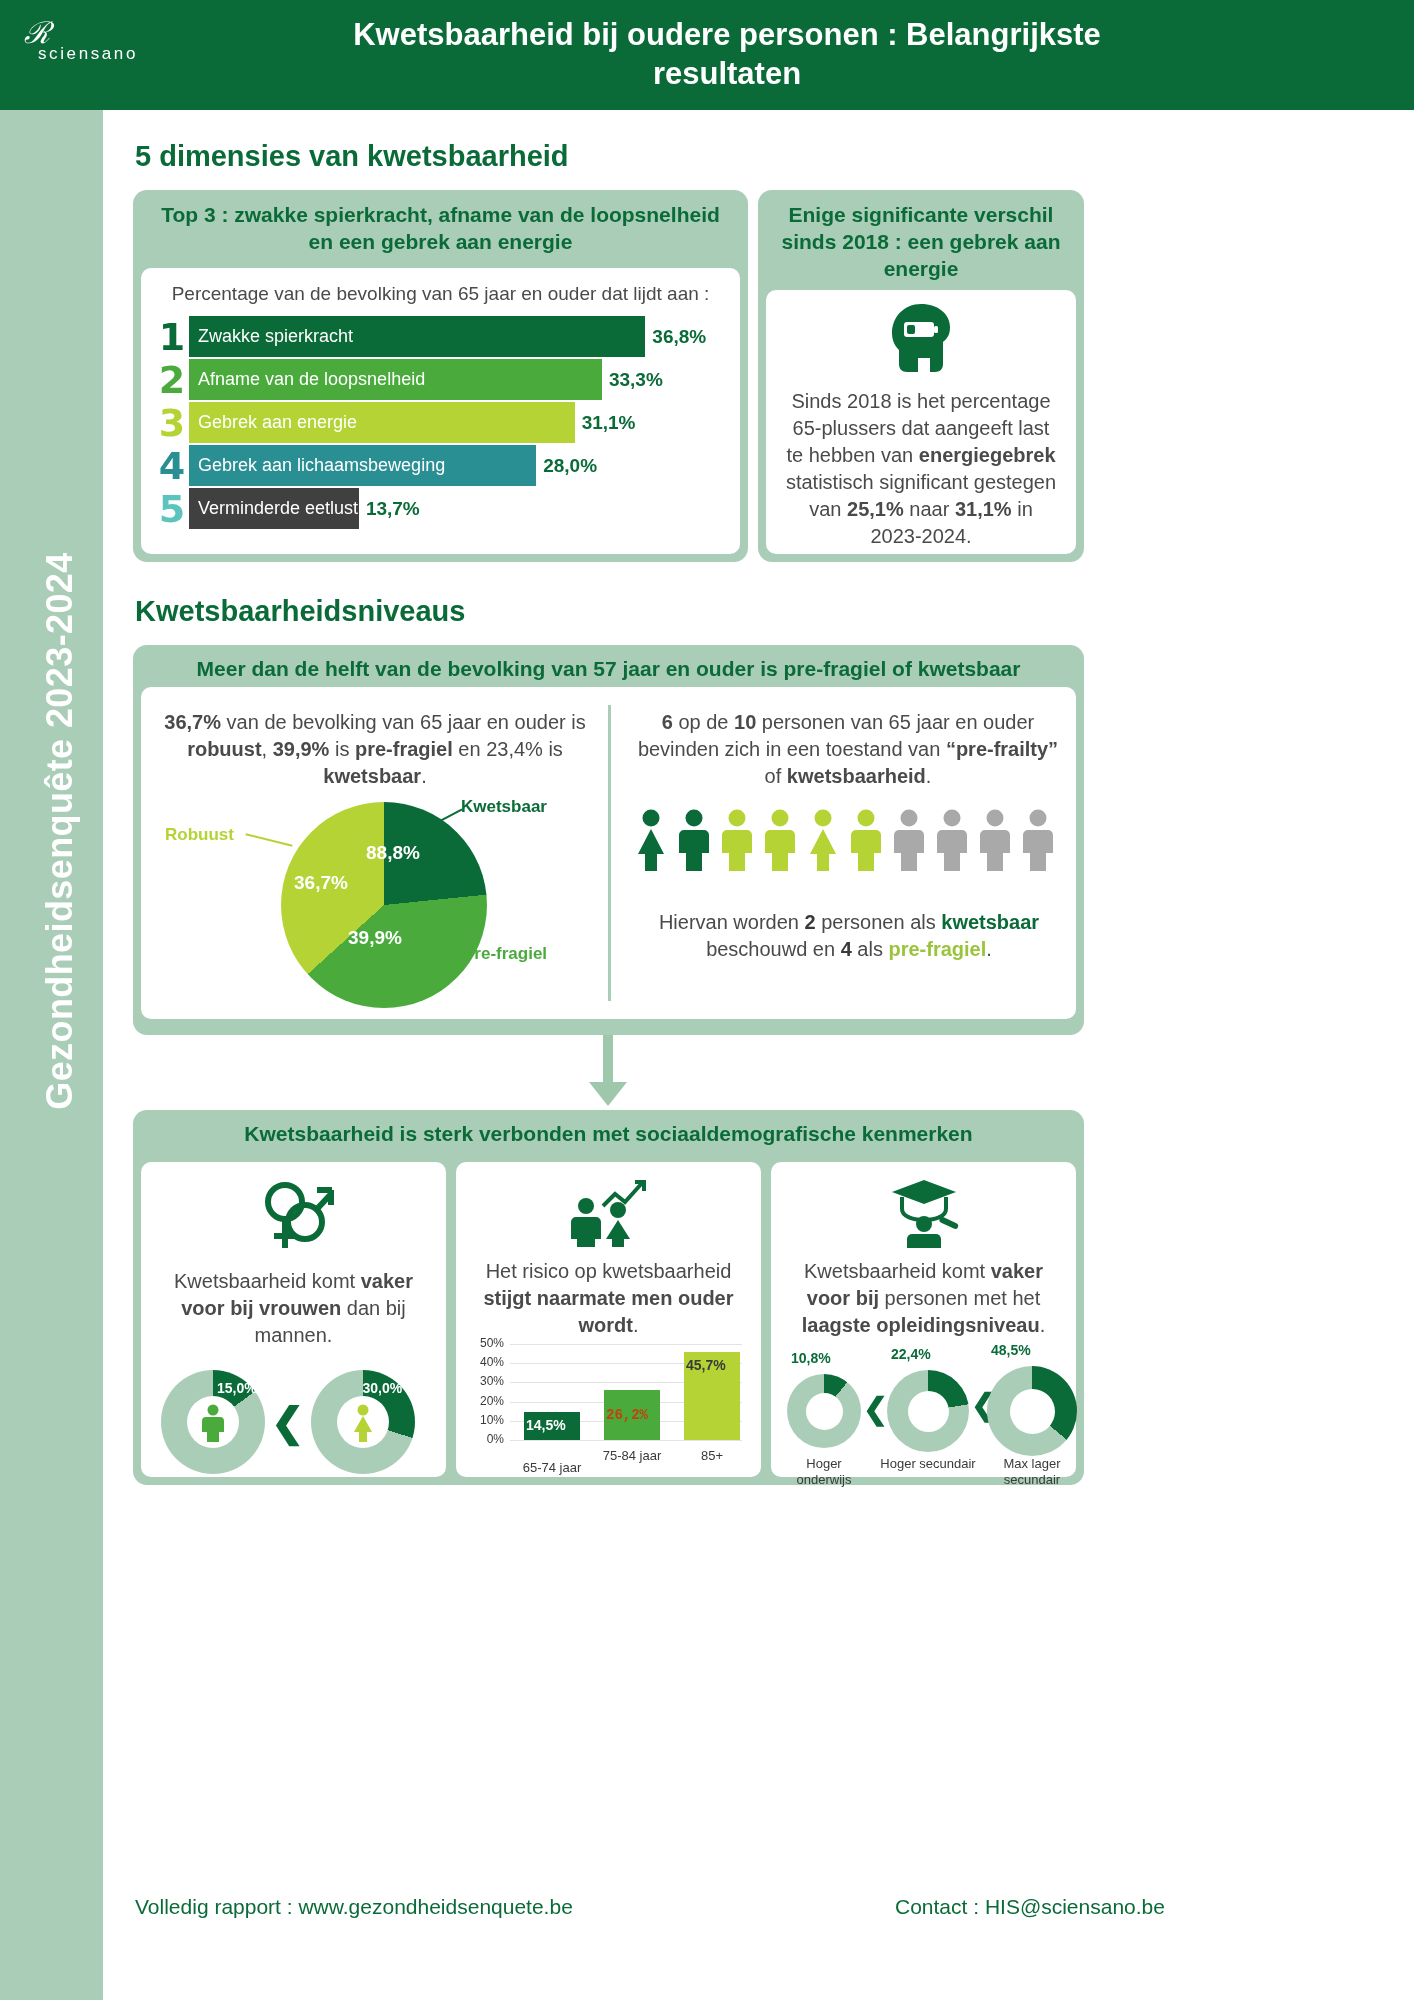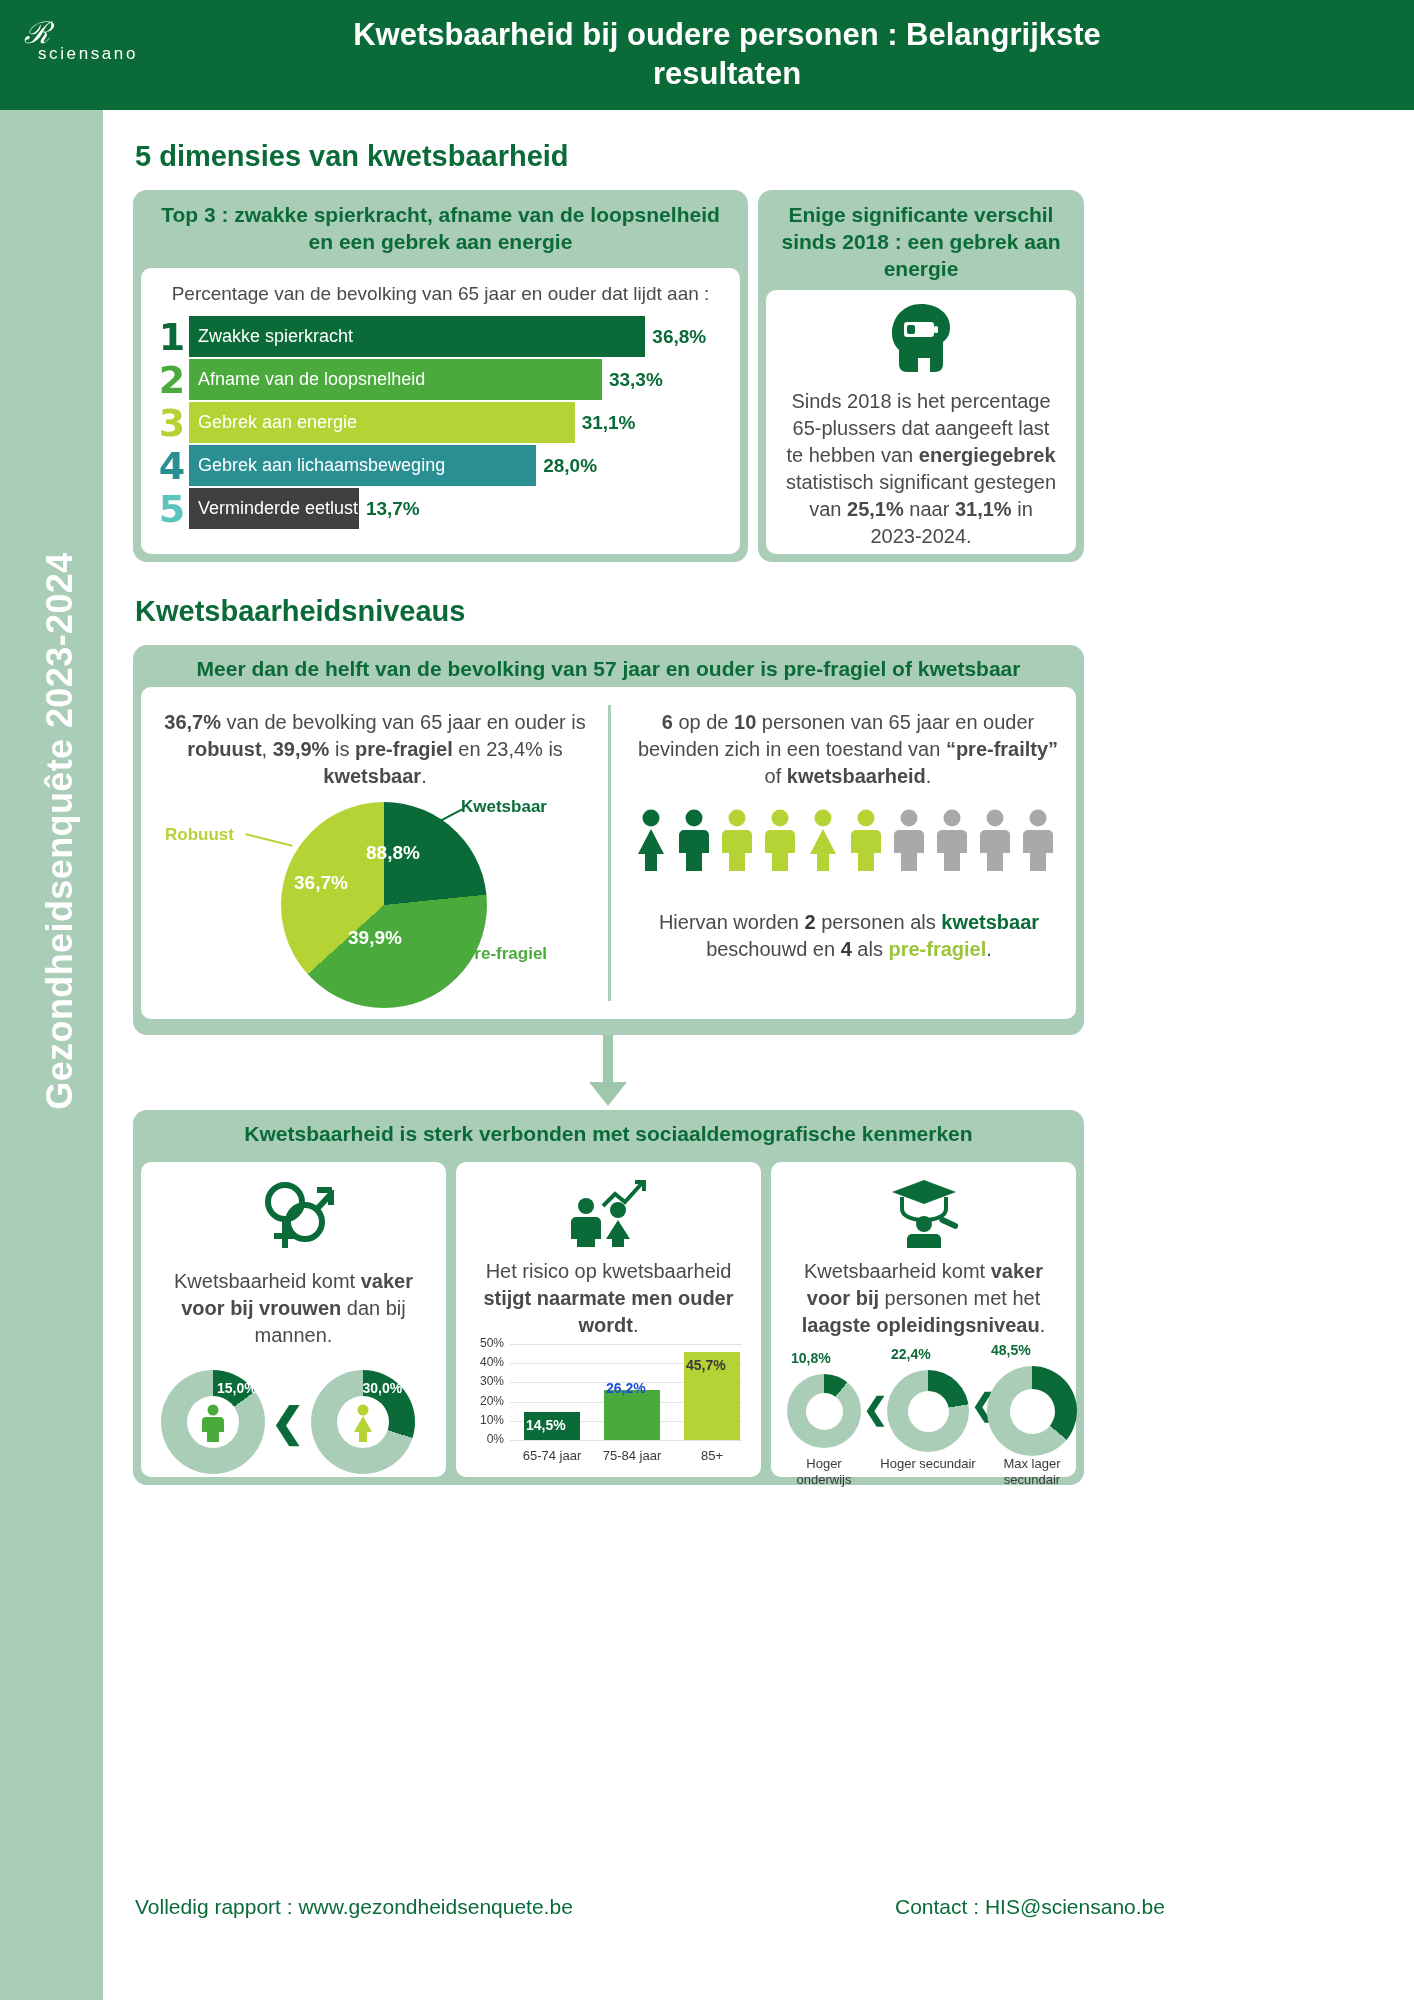--- a/index.html
+++ b/index.html
@@ -366,23 +366,23 @@
           <div class="mini-grid" style="left: 40px; top: 63.6px; width: 232px;"></div>
           <div class="mini-axis" style="left: 0px; top: 55.6px;">20%</div>
           <div class="mini-grid" style="left: 40px; top: 44.4px; width: 232px;"></div>
           <div class="mini-axis" style="left: 0px; top: 36.4px;">30%</div>
           <div class="mini-grid" style="left: 40px; top: 25.2px; width: 232px;"></div>
           <div class="mini-axis" style="left: 0px; top: 17.2px;">40%</div>
           <div class="mini-grid" style="left: 40px; top: 6px; width: 232px;"></div>
           <div class="mini-axis" style="left: 0px; top: -2px;">50%</div>
           <div class="mini-bar" style="left: 54px; top: 74.16px; width: 56px; height: 27.84px; background: rgb(10, 107, 56);"></div>
           <div class="mini-bar-lbl" style="left: 56px; top: 79.16px; color: rgb(255, 255, 255);">14,5%</div>
-          <div class="mini-cat" style="left: 44px; top: 110px; width: 76px;">65-74 jaar</div>
+          <div class="mini-cat" style="left: 44px; top: 122px; width: 76px;">65-74 jaar</div>
           <div class="mini-bar" style="left: 134px; top: 51.696px; width: 56px; height: 50.304px; background: rgb(74, 171, 60);"></div>
-          <div class="mini-bar-lbl" style="left: 136px; top: 42px; color: #1d4ed8;">26,2%</div>
+          <div class="mini-bar-lbl" style="left: 136px; top: 69px; color: #c2410c; font-family: Liberation Mono, monospace;">26,2%</div>
           <div class="mini-cat" style="left: 124px; top: 110px; width: 76px;">75-84 jaar</div>
           <div class="mini-bar" style="left: 214px; top: 14.256px; width: 56px; height: 87.744px; background: rgb(181, 211, 52);"></div>
           <div class="mini-bar-lbl" style="left: 216px; top: 19.256px; color: rgb(58, 58, 58);">45,7%</div>
           <div class="mini-cat" style="left: 204px; top: 110px; width: 76px;">85+</div>
         </div>
     </div>
 
     <div class="card" style="left:638px; top:52px; width:305px; height:315px;">
       <div style="display:flex; justify-content:center; padding-top:14px;">
         <svg width="80" height="72" viewBox="0 0 80 72">

